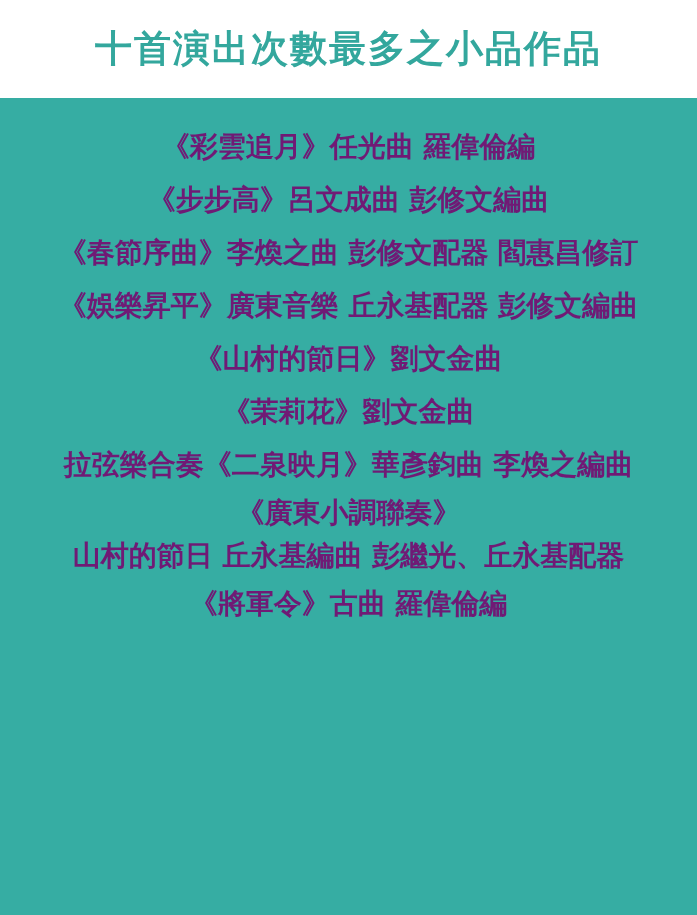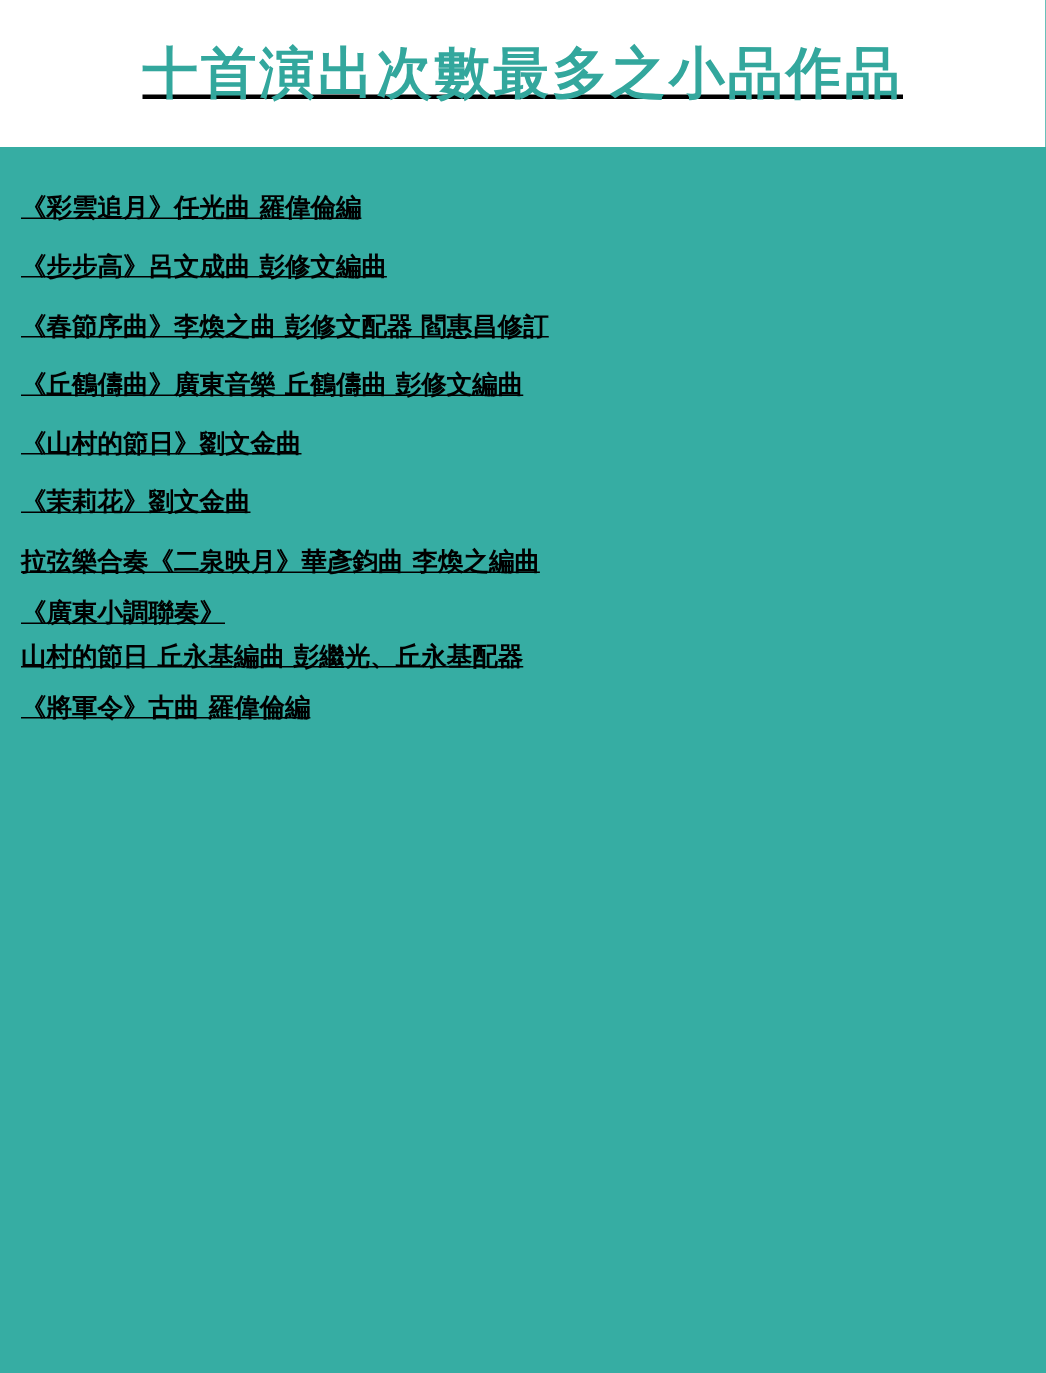--- a/index.html
+++ b/index.html
@@ -12,21 +12,20 @@
     background: #36ada3;
     font-family: "DejaVu Serif", "Liberation Serif", serif;
     overflow: hidden;
   }
   .page {
     position: relative;
     width: 697px;
     height: 678px;
     display: flex;
     flex-direction: column;
-    text-decoration: underline;
   }
   .header {
     background: #ffffff;
     height: 98px;
     flex: 0 0 98px;
     display: flex;
     align-items: center;
     justify-content: center;
   }
   .header-title {
@@ -40,24 +39,25 @@
   .body {
     flex: 1 1 auto;
     background: #36ada3;
     padding: 22px 14px 10px 14px;
     box-sizing: border-box;
     display: flex;
     flex-direction: column;
     align-items: center;
   }
   .entry {
-    color: #000000;
-    font-size: 17px;
+    color: #701a75;
+    font-size: 28px;
     font-weight: bold;
     line-height: 1.25;
+    text-align: center;
     width: 100%;
     margin: 0;
     padding: 9px 0 9px 0;
     white-space: nowrap;
     font-family: "DejaVu Serif", "Liberation Serif", serif;
   }
   .entry.tight {
     padding: 4px 0 4px 0;
   }
 </style>
@@ -67,21 +67,21 @@
 <div class="page">
 
   <div class="header">
     <div class="header-title">十首演出次數最多之小品作品</div>
   </div>
 
   <div class="body">
     <div class="entry">《彩雲追月》任光曲 羅偉倫編</div>
     <div class="entry">《步步高》呂文成曲 彭修文編曲</div>
     <div class="entry">《春節序曲》李煥之曲 彭修文配器 閻惠昌修訂</div>
-    <div class="entry">《丘鶴儔曲》廣東音樂 丘鶴儔曲 彭修文編曲</div>
+    <div class="entry">《娛樂昇平》廣東音樂 丘永基配器 彭修文編曲</div>
     <div class="entry">《山村的節日》劉文金曲</div>
     <div class="entry">《茉莉花》劉文金曲</div>
     <div class="entry">拉弦樂合奏《二泉映月》華彥鈞曲 李煥之編曲</div>
     <div class="entry tight">《廣東小調聯奏》</div>
     <div class="entry tight">山村的節日 丘永基編曲 彭繼光、丘永基配器</div>
     <div class="entry">《將軍令》古曲 羅偉倫編</div>
   </div>
 
 </div>
 

